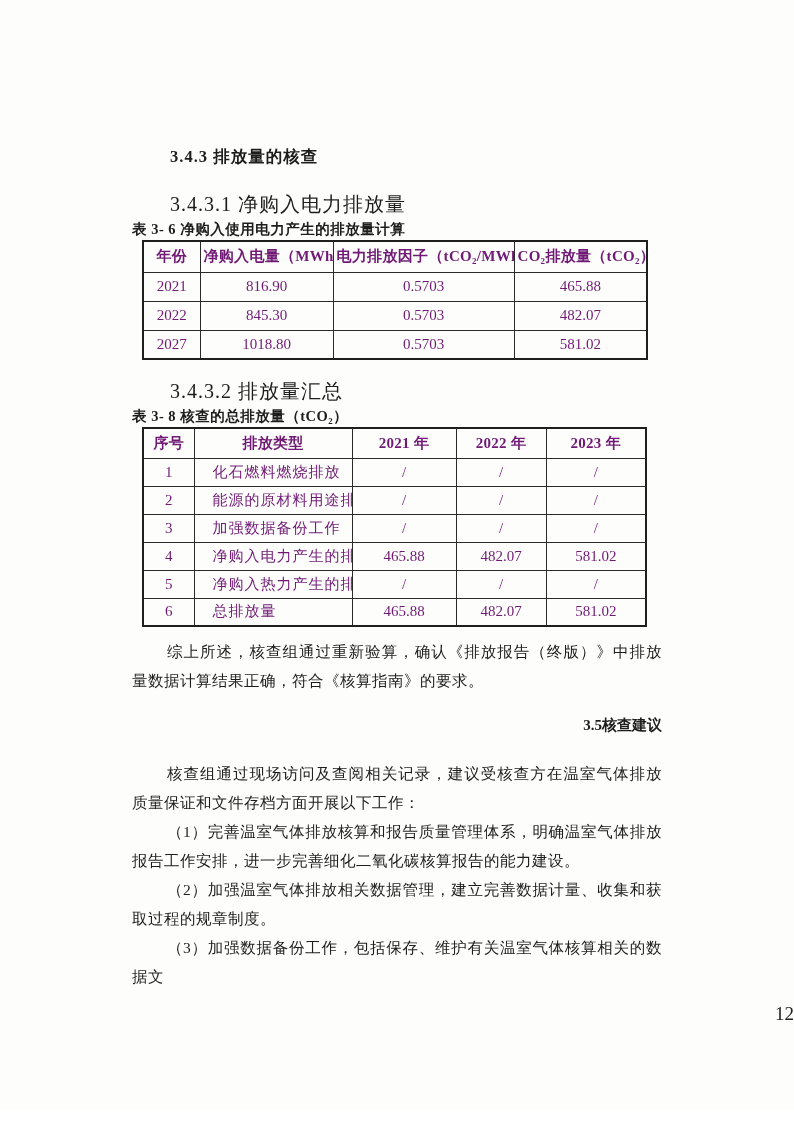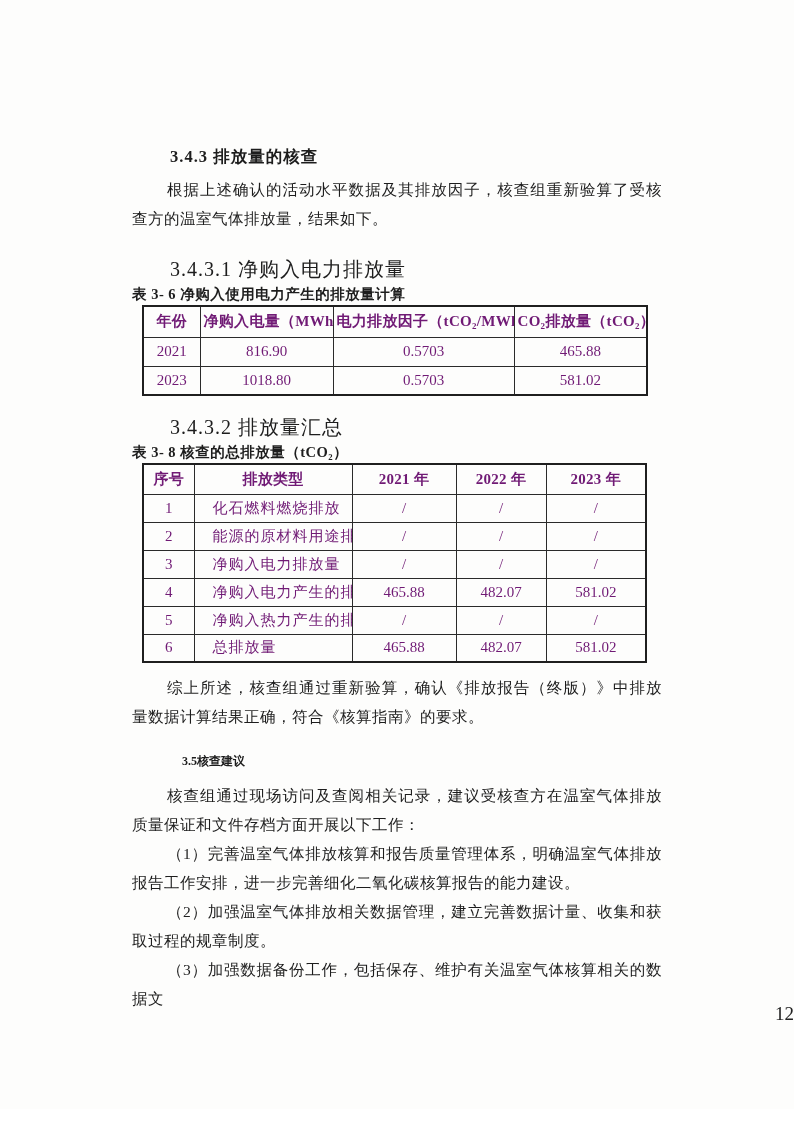--- a/index.html
+++ b/index.html
@@ -15,22 +15,22 @@
 
   .h-main {
     font-size:16.5px; font-weight:bold; line-height:22px;
     padding-left:38px; letter-spacing:1px;
   }
   .h-sub {
     font-size:20px; font-weight:normal; line-height:22px;
     padding-left:38px; letter-spacing:1px;
   }
   .h-35 {
-    font-size:12px; font-weight:bold; line-height:24px;
-    padding-left:50px; margin-top:18px;
+    font-size:15px; font-weight:bold; line-height:24px;
+    padding-left:50px; margin-top:18px;text-align:right;
   }
   .body-p {
     font-size:15.5px; line-height:29px;
     text-align:justify; text-justify:inter-ideograph;
     text-indent:2.25em; letter-spacing:0.5px;
   }
   .mt-p { margin-top:7px; }
   .h3431 { margin-top:25px; }
   .h3432 { margin-top:20px; }
 
@@ -64,21 +64,20 @@
   }
 </style>
 </head>
 <body>
 
 <div class="page">
   <div class="content">
 
     <div class="h-main">3.4.3 排放量的核查</div>
 
-    <p class="body-p mt-p">根据上述确认的活动水平数据及其排放因子，核查组重新验算了受核查方的温室气体排放量，结果如下。</p>
 
     <div class="h-sub h3431">3.4.3.1 净购入电力排放量</div>
 
     <div class="tcaption">表 3- 6 净购入使用电力产生的排放量计算</div>
 
     <table class="doc-table t36">
       <colgroup>
         <col style="width:57px">
           <col style="width:133px">
           <col style="width:181px">
@@ -93,21 +92,27 @@
         </tr>
       </thead>
       <tbody>
         <tr>
           <td>2021</td>
           <td>816.90</td>
           <td>0.5703</td>
           <td>465.88</td>
         </tr>
         <tr>
-          <td>2023</td>
+          <td>2022</td>
+          <td>845.30</td>
+          <td>0.5703</td>
+          <td>482.07</td>
+        </tr>
+        <tr>
+          <td>2027</td>
           <td>1018.80</td>
           <td>0.5703</td>
           <td>581.02</td>
         </tr>
       </tbody>
     </table>
 
     <div class="h-sub h3432">3.4.3.2 排放量汇总</div>
 
     <div class="tcaption">表 3- 8 核查的总排放量（tCO₂）</div>
@@ -139,21 +144,21 @@
         </tr>
         <tr>
           <td>2</td>
           <td class="type-cell">能源的原材料用途排放</td>
           <td>/</td>
           <td>/</td>
           <td>/</td>
         </tr>
         <tr>
           <td>3</td>
-          <td class="type-cell">净购入电力排放量</td>
+          <td class="type-cell">加强数据备份工作</td>
           <td>/</td>
           <td>/</td>
           <td>/</td>
         </tr>
         <tr>
           <td>4</td>
           <td class="type-cell">净购入电力产生的排放</td>
           <td>465.88</td>
           <td>482.07</td>
           <td>581.02</td>
@@ -172,21 +177,21 @@
           <td>482.07</td>
           <td>581.02</td>
         </tr>
       </tbody>
     </table>
 
     <p class="body-p conclusion">综上所述，核查组通过重新验算，确认《排放报告（终版）》中排放量数据计算结果正确，符合《核算指南》的要求。</p>
 
     <div class="h-35">3.5核查建议</div>
 
-    <p class="body-p" style="margin-top:8px;">核查组通过现场访问及查阅相关记录，建议受核查方在温室气体排放质量保证和文件存档方面开展以下工作：</p>
+    <p class="body-p" style="margin-top:22px;">核查组通过现场访问及查阅相关记录，建议受核查方在温室气体排放质量保证和文件存档方面开展以下工作：</p>
     <p class="body-p">（1）完善温室气体排放核算和报告质量管理体系，明确温室气体排放报告工作安排，进一步完善细化二氧化碳核算报告的能力建设。</p>
     <p class="body-p">（2）加强温室气体排放相关数据管理，建立完善数据计量、收集和获取过程的规章制度。</p>
     <p class="body-p">（3）加强数据备份工作，包括保存、维护有关温室气体核算相关的数据文</p>
 
   </div>
 
   <div class="pageno">12</div>
 </div>
 
 </body></html>

